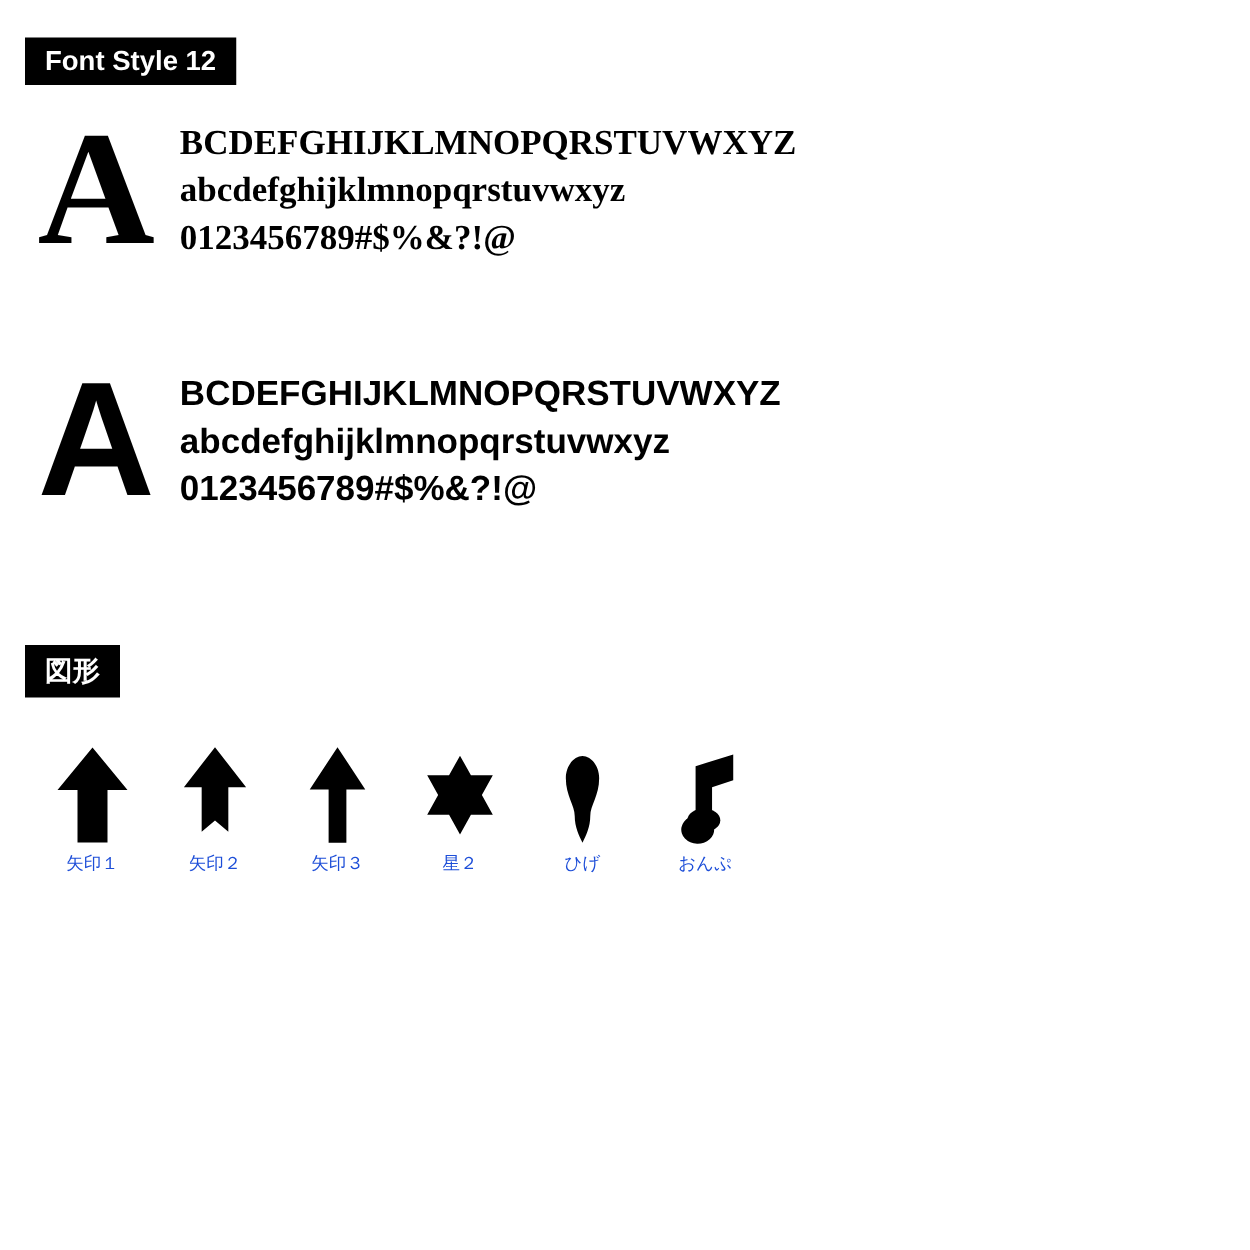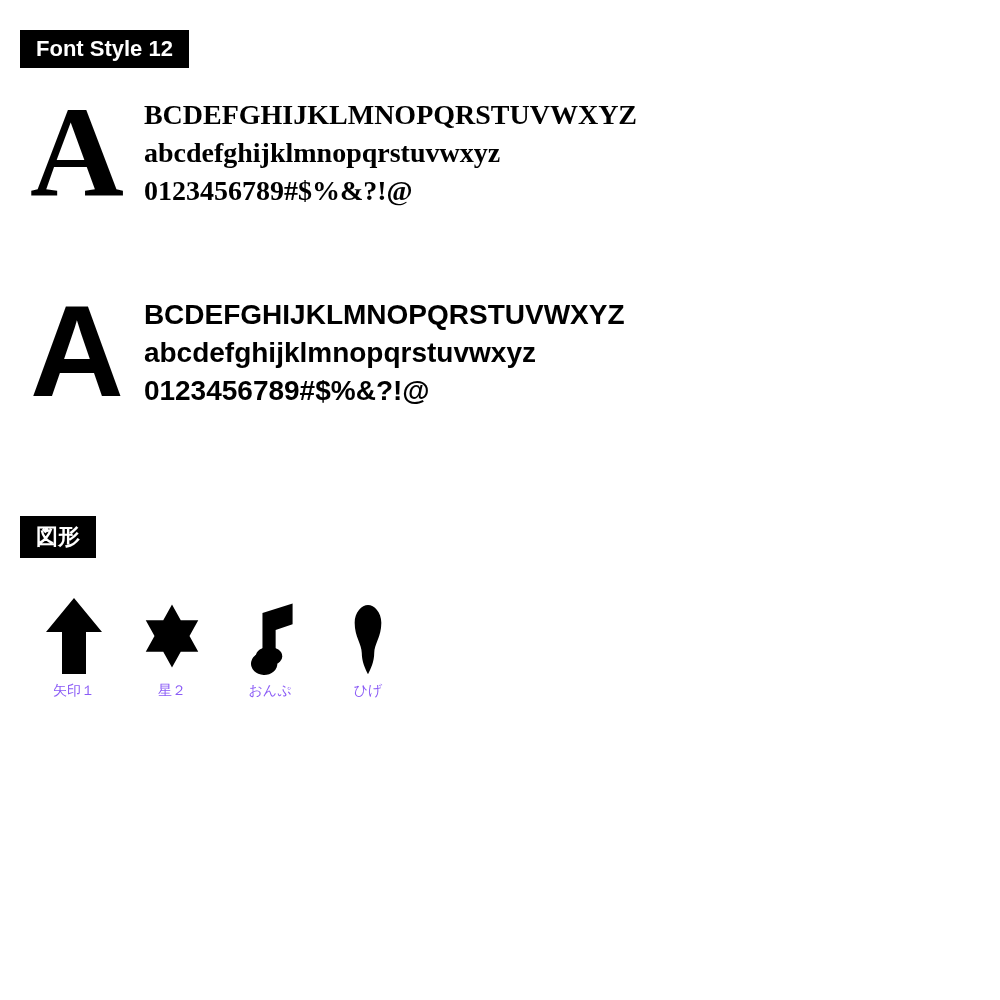--- a/index.html
+++ b/index.html
@@ -110,21 +110,21 @@
 
     .shape-icon svg {
       fill: #000;
       width: 100%;
       height: 100%;
     }
 
     .shape-label {
       font-family: Liberation Sans, sans-serif;
       font-size: 14px;
-      color: #8b5cf6;
+      color: #1d4ed8;
       margin-top: 6px;
       text-align: center;
     }
 
     .divider {
       height: 30px;
     }
   </style>
 </head>
 <body>
@@ -164,50 +164,66 @@
 
       <div class="shape-item">
         <div class="shape-icon">
           <svg viewBox="0 0 60 80" xmlns="http://www.w3.org/2000/svg">
             <polygon points="30,2 58,36 42,36 42,78 18,78 18,36 2,36"></polygon>
           </svg>
         </div>
         <span class="shape-label">矢印１</span>
       </div>
 
-
+      <div class="shape-item">
+        <div class="shape-icon">
+          <svg viewBox="0 0 60 90" xmlns="http://www.w3.org/2000/svg">
+            <polygon points="30,2 58,38 42,38 42,78 30,68 18,78 18,38 2,38"></polygon>
+          </svg>
+        </div>
+        <span class="shape-label">矢印２</span>
+      </div>
+
+      <div class="shape-item">
+        <div class="shape-icon">
+          <svg viewBox="0 0 60 90" xmlns="http://www.w3.org/2000/svg">
+            <polygon points="30,2 55,40 38,40 38,88 22,88 22,40 5,40"></polygon>
+          </svg>
+        </div>
+        <span class="shape-label">矢印３</span>
+      </div>
 
 
 
 
       <div class="shape-item">
         <div class="shape-icon">
           <svg viewBox="0 0 80 80" xmlns="http://www.w3.org/2000/svg">
             <polygon points="40,4 50,22 70,22 60,40 70,58 50,58 40,76 30,58 10,58 20,40 10,22 30,22"></polygon>
           </svg>
         </div>
         <span class="shape-label">星２</span>
       </div>
 
+
+      <div class="shape-item">
+        <div class="shape-icon">
+          <svg viewBox="0 0 50 90" xmlns="http://www.w3.org/2000/svg">
+            <path d="M25,10 C18,10 10,18 10,30 C10,46 18,54 18,64 C18,74 22,82 25,88 C28,82 32,74 32,64 C32,54 40,46 40,30 C40,18 32,10 25,10 Z"></path>
+          </svg>
+        </div>
+        <span class="shape-label">ひげ</span>
+      </div>
 
       <div class="shape-item">
         <div class="shape-icon">
           <svg viewBox="0 0 60 85" xmlns="http://www.w3.org/2000/svg">
             <path d="M22,60 L22,18 L54,8 L54,30 L36,36 L36,66 A14,12 0 1,1 22,60 Z"></path>
             <ellipse cx="29" cy="64" rx="14" ry="10"></ellipse>
           </svg>
         </div>
         <span class="shape-label">おんぷ</span>
       </div>
 
-      <div class="shape-item">
-        <div class="shape-icon">
-          <svg viewBox="0 0 50 90" xmlns="http://www.w3.org/2000/svg">
-            <path d="M25,10 C18,10 10,18 10,30 C10,46 18,54 18,64 C18,74 22,82 25,88 C28,82 32,74 32,64 C32,54 40,46 40,30 C40,18 32,10 25,10 Z"></path>
-          </svg>
-        </div>
-        <span class="shape-label">ひげ</span>
-      </div>
-
     </div>
   </div>
 
 </div>
 
 </body></html>

